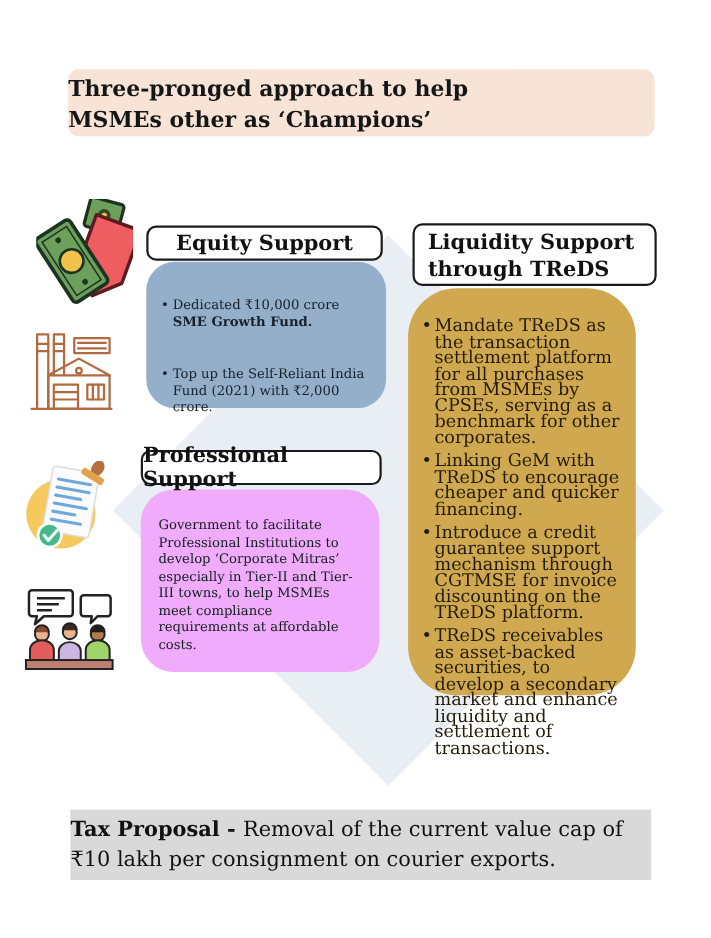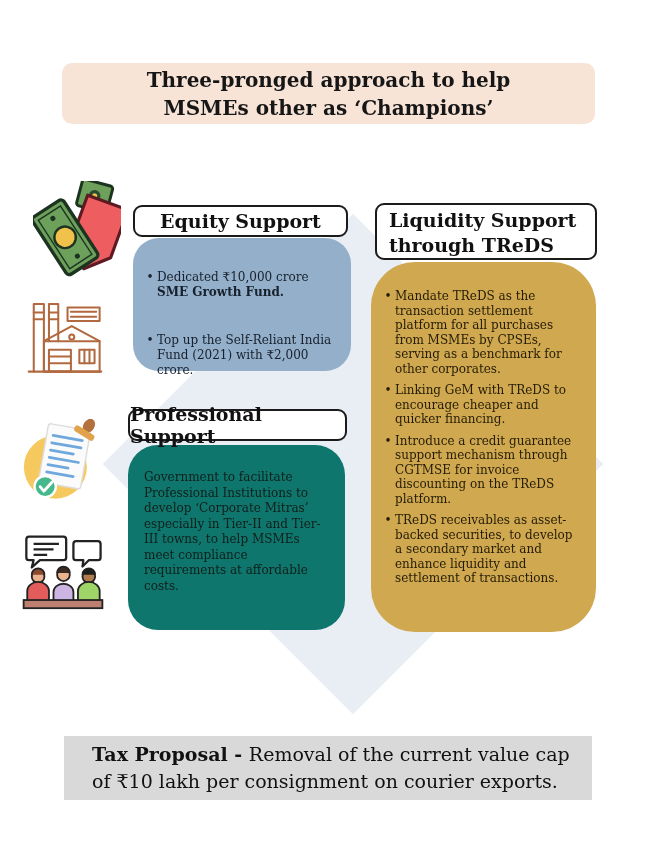--- a/index.html
+++ b/index.html
@@ -6,52 +6,52 @@
   .stage{position:relative;width:646px;height:853px;background:#ffffff;overflow:hidden;
          font-family:"DejaVu Serif","Liberation Serif",serif;color:#1a1a1a;}
 
   
   .diamond{position:absolute;left:176px;top:287px;width:354px;height:354px;
            background:#e9edf4;transform:rotate(45deg);z-index:0;}
 
   
   .title-banner{position:absolute;left:62px;top:63px;width:533px;height:61px;
     background:#f8e4d7;border-radius:10px;z-index:2;
-    display:flex;flex-direction:column;align-items:center;justify-content:center;
+    display:flex;flex-direction:column;align-items:flex-start;justify-content:center;
     text-align:center;font-weight:bold;font-size:20px;line-height:28px;color:#161616;}
 
   
   .hdr{position:absolute;background:#ffffff;border:2px solid #1b1b1b;border-radius:9px;
        box-sizing:border-box;font-weight:bold;color:#111;z-index:3;}
   .hdr-equity{left:133px;top:205px;width:215px;height:32px;font-size:19px;
        display:flex;align-items:center;justify-content:center;}
   .hdr-prof{left:128px;top:409px;width:219px;height:32px;font-size:19px;
        display:flex;align-items:center;justify-content:flex-end;}
   .hdr-liq{left:375px;top:203px;width:222px;height:57px;font-size:19px;line-height:25px;
        padding:3px 11px 0 12px;}
 
   
   .cbox{position:absolute;box-sizing:border-box;z-index:2;}
   .box-equity{left:133px;top:238px;width:218px;height:133px;background:#93afca;
        border-radius:26px;padding:32px 14px 0 10px;font-size:12px;line-height:15px;color:#17202b;}
-  .box-liq{left:371px;top:262px;width:225px;height:370px;background:#d0a84f;
-       border-radius:44px;padding:27px 14px 0 10px;font-size:12px;line-height:14.5px;color:#241c07;}
-  .box-prof{left:128px;top:445px;width:217px;height:185px;background:#0f766e;
+  .box-liq{left:371px;top:262px;width:207px;height:370px;background:#d0a84f;
+       border-radius:44px;padding:27px 14px 0 10px;font-size:16px;line-height:14.5px;color:#241c07;}
+  .box-prof{left:128px;top:445px;width:217px;height:166px;background:#f0abfc;
        border-radius:30px;padding:25px 16px 0 16px;font-size:12px;line-height:15.5px;color:#0f1f1a;}
 
   .bi{display:flex;margin-bottom:7px;}
   .box-equity .bi + .bi{margin-top:33px;}
   .bd{flex:0 0 14px;text-align:center;}
   .bd::before{content:"\2022";}
   .bt{flex:1;}
   .bold{font-weight:bold;}
 
   
   .tax-banner{position:absolute;left:64px;top:736px;width:528px;height:64px;
-       background:#d9d9d9;box-sizing:border-box;padding:5px 10px 0 28px;
+       background:#d9d9d9;box-sizing:border-box;padding:5px 10px 0 0;
        font-size:19px;line-height:27px;color:#111;z-index:2;}
 
   
   .icon{position:absolute;z-index:2;}
   .icon-cash{left:33px;top:181px;width:88px;height:100px;}
   .icon-factory{left:24px;top:299px;width:82px;height:76px;}
   .icon-doc{left:16px;top:419px;width:88px;height:88px;}
   .icon-meet{left:17px;top:524px;width:92px;height:86px;}
   .icon svg{width:100%;height:100%;display:block;}
 </style>

